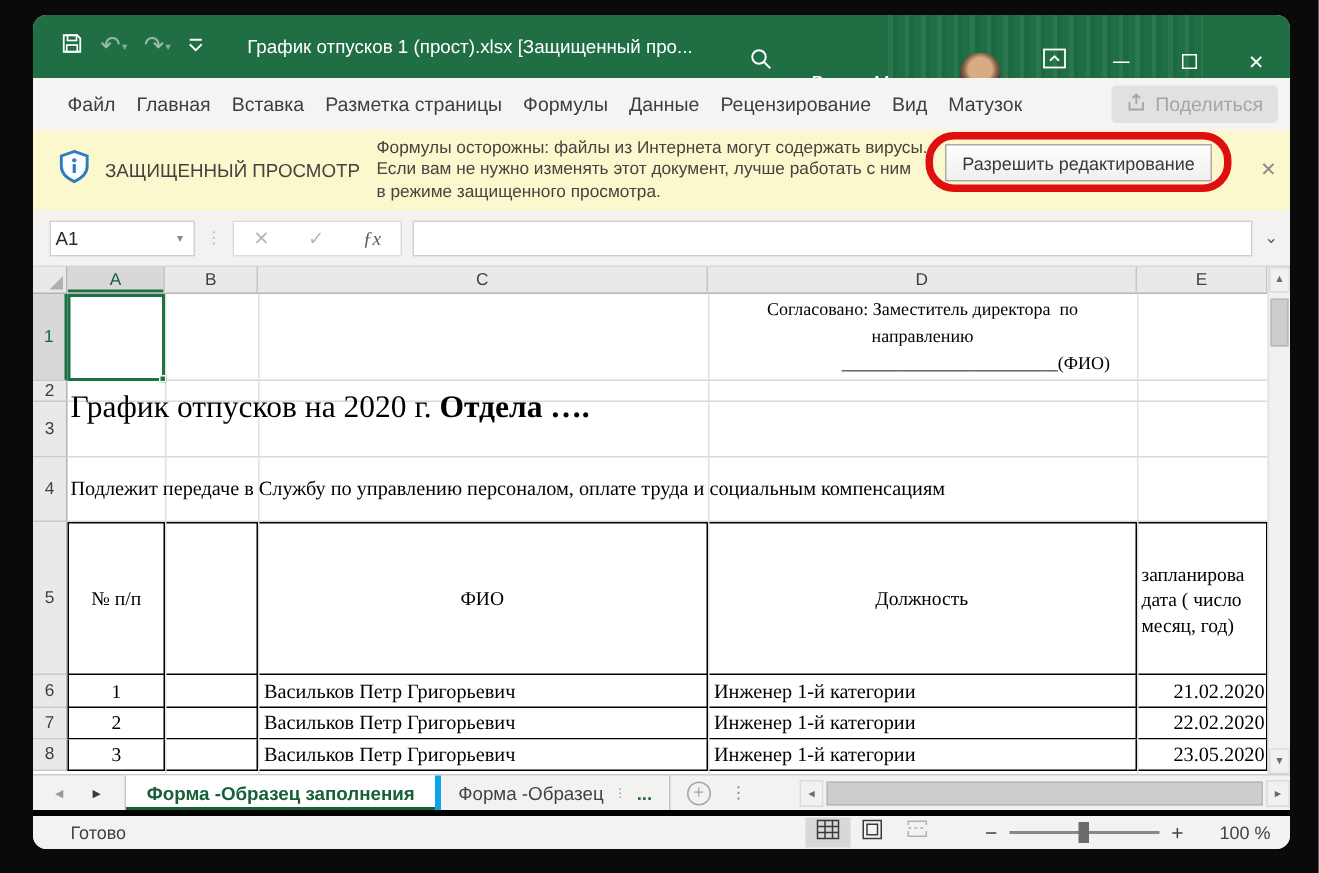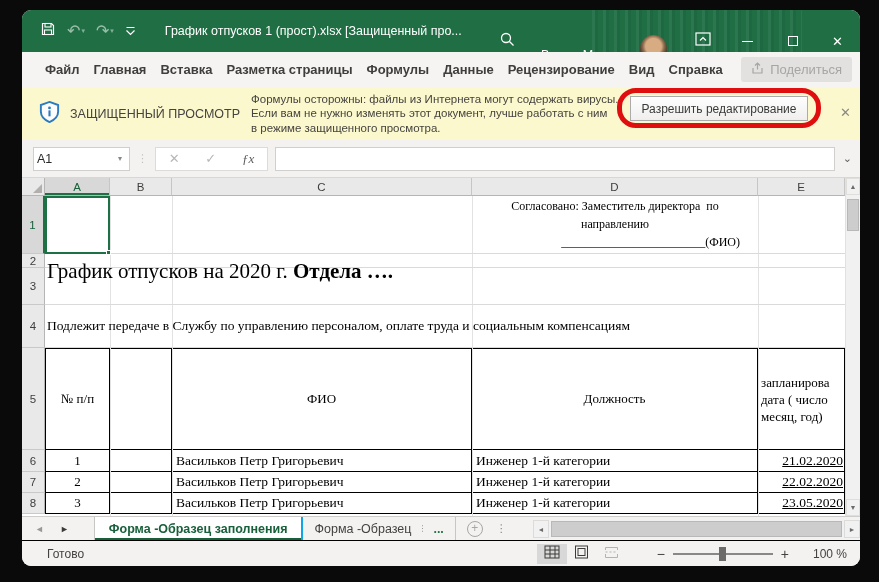--- a/index.html
+++ b/index.html
@@ -23,21 +23,21 @@
   .tb-user { color:#fff; font-size:12.5px; margin:0 10px 0 14px; white-space:nowrap; }
   .avatar { width:27px; height:27px; border-radius:50%; margin-right:14px;
     background:radial-gradient(circle at 50% 42%, #d8ac83 0 38%, #8a6a4d 52%, #4a3a2e 68%, #2f2a26 100%); }
   .tb-dispopts { width:44px; height:42px; display:flex; align-items:center; justify-content:center; }
   .winctl { width:45px; height:42px; display:flex; align-items:center; justify-content:center; color:#fff; font-size:13px; }
   .maxbox { width:10px; height:10px; border:1px solid #fff; }
   .minline { width:11px; height:1px; background:#fff; display:block; }
 
   
   .ribbonrow { height:35px; background:#f6f4f3; display:flex; align-items:center; padding-left:23px; position:relative; flex:none; }
-  .rtab { font-size:13px; color:#3f3e3c; padding:0 7px; white-space:nowrap;font-weight:bold; }
+  .rtab { font-size:13px; color:#3f3e3c; padding:0 7px; white-space:nowrap; }
   .rtab:first-child { padding-left:0; }
   .share-btn { position:absolute; right:8px; top:5px; height:25px; background:#e3e1e0; border-radius:3px;
     display:flex; align-items:center; padding:0 10px; gap:6px; }
   .share-btn span { color:#a7a5a3; font-size:13px; }
 
   
   .pvbar { height:53px; background:#fcf8cd; display:flex; align-items:center; position:relative; flex:none; }
   .pv-shield { margin-left:16px; flex:none; }
   .pv-title { font-weight:normal; font-size:12.5px; color:#45433f; margin-left:9px; white-space:nowrap; }
   .pv-msg { font-size:11.5px; line-height:14.5px; color:#45433f; margin-left:11px; }
@@ -92,49 +92,49 @@
     display:flex; align-items:center; font-family:"Liberation Serif", serif; color:#000; overflow:hidden; }
   .tc.first { border-left:1px solid #000; }
   .trow5 .tc { border-top:1px solid #000; }
   .tc.ctr { justify-content:center; }
   .tc.pad { padding-left:4px; }
   .tc.num { font-size:13px; }
   .tcell-txt { font-size:13.5px; white-space:nowrap; }
   .hdr-txt { font-size:13px; }
   .datehdr { flex-direction:column; justify-content:center; align-items:flex-start; padding-left:3px; line-height:17px; font-size:13px; }
   .datehdr div { white-space:nowrap; }
-  .tc.date { justify-content:flex-end; font-size:13.5px; padding-right:1px; white-space:nowrap;text-decoration:underline; }
+  .tc.date { justify-content:flex-end; font-size:13.5px; padding-right:1px; white-space:nowrap; }
   .vscroll { position:absolute; right:0; top:0; width:15px; height:338px; background:#f1f1f1; border-left:1px solid #e3e1df; }
   .vscroll .sbtn { position:absolute; left:0; width:14px; height:17px; display:flex; align-items:center; justify-content:center;
     color:#6d6b69; font-size:7px; background:#f1f1f1; border:1px solid #e0deda; }
   .vscroll .up { top:0; } .vscroll .dn { bottom:0; }
   .vthumb { position:absolute; left:1px; top:21px; width:12px; height:32px; background:#cdcdcd; border:1px solid #bab8b6; }
 
   
   .sheetbar { height:24px; background:#f3f2f1; border-top:1px solid #cfcdcb; display:flex; align-items:center; position:relative; flex:none; }
   .snav { font-size:9px; margin-left:13px; color:#9a9896; }
   .snav.active { color:#3b3a39; margin-left:16px; }
-  .stab-active { margin-left:25px; height:100%; background:#fff; border-left:1px solid #c8c6c4; border-right:2px solid #0ea5e9;
+  .stab-active { margin-left:14px; height:100%; background:#fff; border-left:1px solid #c8c6c4; border-right:4px solid #0ea5e9;
     box-shadow:inset 0 -2px 0 #17603a; display:flex; align-items:center; padding:0 14px;
     font-size:12.5px; font-weight:bold; color:#17603a; white-space:nowrap; }
   .stab { height:100%; border-right:1px solid #c8c6c4; display:flex; align-items:center; padding:0 11px; gap:7px; white-space:nowrap; }
   .stab .lbl { font-size:12.5px; color:#444240; }
   .stab .mini-dots { font-size:8px; color:#8a8886; }
   .stab .more { font-size:12.5px; font-weight:bold; color:#217346; }
   .addsheet { width:16px; height:16px; border:1px solid #a8a6a4; border-radius:50%; color:#a8a6a4;
     font-size:12px; line-height:13px; text-align:center; margin-left:11px; }
   .sb-dots { color:#8a8886; font-size:11px; margin-left:13px; }
   .hscroll { position:absolute; right:0; top:2px; width:327px; height:20px; display:flex; align-items:center; }
   .hbtn { width:16px; height:18px; background:#f1f1f1; border:1px solid #dddbd9; color:#6d6b69; font-size:7px;
     display:flex; align-items:center; justify-content:center; flex:none; }
   .htrack { flex:1; height:18px; background:#f1f1f1; position:relative; }
   .hthumb { position:absolute; left:2px; right:2px; top:1px; height:16px; background:#cdcdcd; border:1px solid #bab8b6; }
 
   
-  .statusbar { height:26px; background:#f3f2f1; border-top:1px solid #000000; display:flex; align-items:center; flex:none; }
+  .statusbar { height:26px; background:#f3f2f1; border-top:4px solid #000000; display:flex; align-items:center; flex:none; }
   .sb-mode { font-size:12px; color:#444240; margin-left:25px; }
   .sb-right { margin-left:auto; display:flex; align-items:center; margin-right:13px; }
   .viewbtn { width:30px; height:20px; display:flex; align-items:center; justify-content:center; }
   .viewbtn.active { background:#d8d8d8; }
   .zoomctl { display:flex; align-items:center; margin-left:22px; }
   .zsign { font-size:14px; color:#444240; padding:0 8px; }
   .ztrack { width:100px; height:2px; background:#8a8886; position:relative; }
   .zthumb { position:absolute; left:46px; top:-6px; width:7px; height:14px; background:#6d6b69; }
   .zoomlabel { font-size:12px; color:#444240; margin-left:12px; min-width:38px; text-align:right; }
 </style>
@@ -207,21 +207,21 @@
 
     <div class="ribbonrow">
       <span class="rtab">Файл</span>
       <span class="rtab">Главная</span>
       <span class="rtab">Вставка</span>
       <span class="rtab">Разметка страницы</span>
       <span class="rtab">Формулы</span>
       <span class="rtab">Данные</span>
       <span class="rtab">Рецензирование</span>
       <span class="rtab">Вид</span>
-      <span class="rtab">Справка</span>
+      <span class="rtab">Матузок</span>
       <div class="share-btn">
         <span>
           <svg width="13" height="13" viewBox="0 0 13 13">
               <path d="M2 6v5h9V6" fill="none" stroke="#a7a5a3" stroke-width="1.2"></path>
               <path d="M6.5 7.5V1.5M4 3.5l2.5-2.5L9 3.5" fill="none" stroke="#a7a5a3" stroke-width="1.2"></path>
             </svg>
         </span>
         <span>Поделиться</span>
       </div>
     </div>

